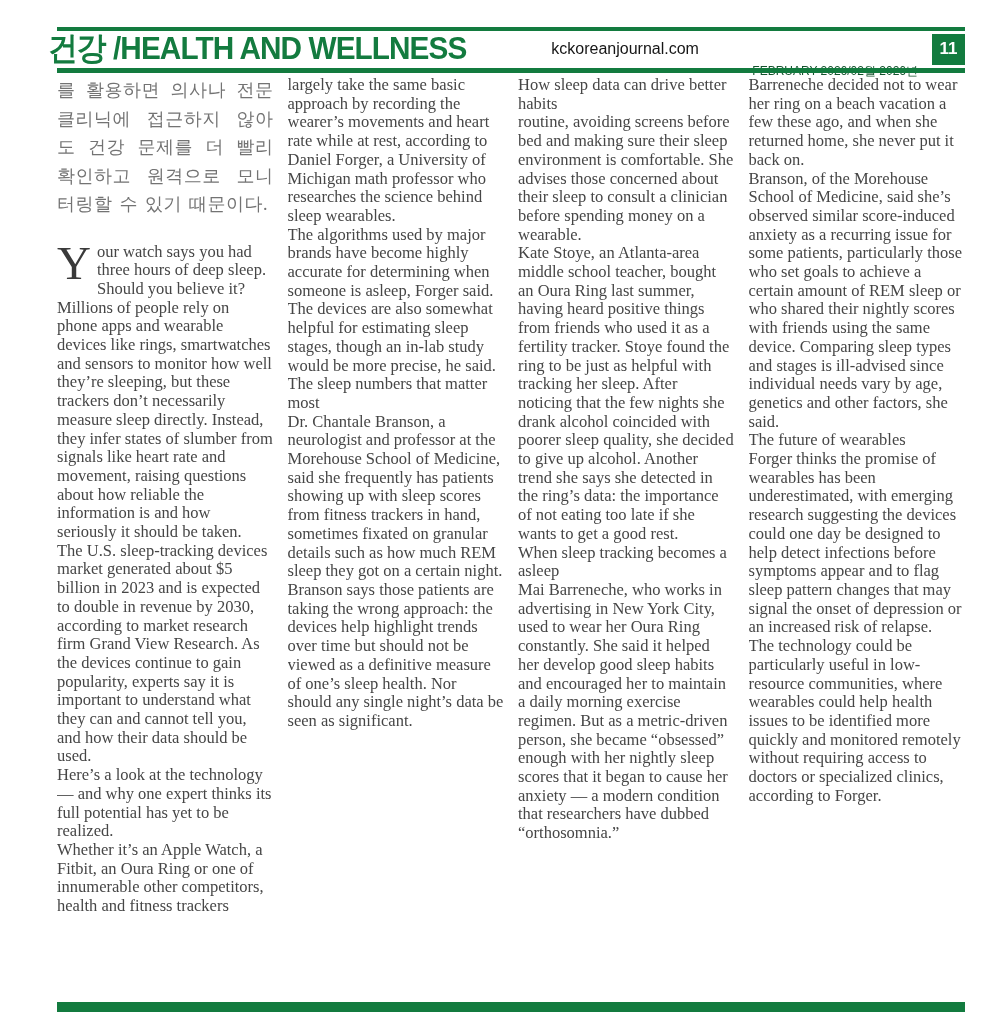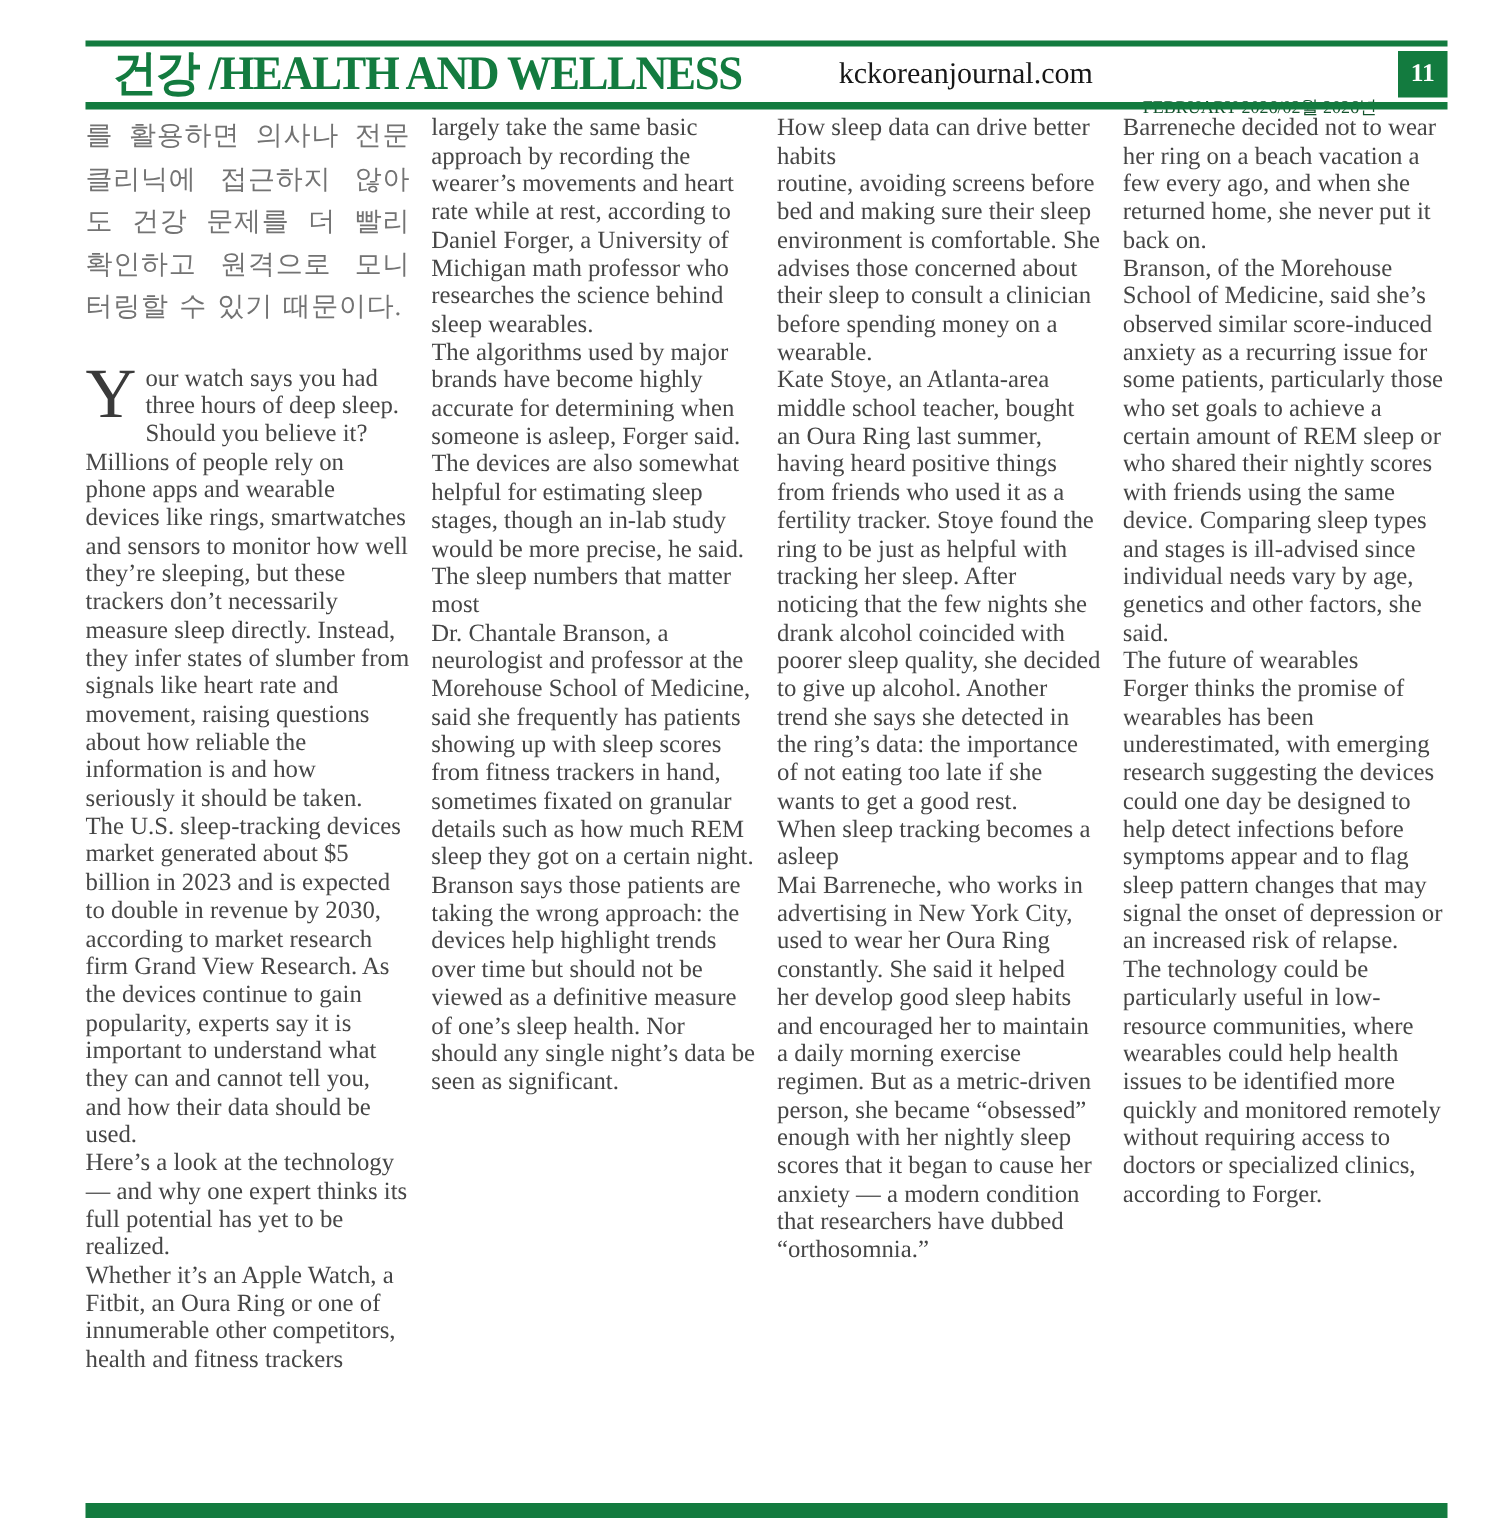--- a/index.html
+++ b/index.html
@@ -11,34 +11,34 @@
     overflow: hidden;
     font-family: "Liberation Serif", serif;
   }
   .rule { position: absolute; left: 57px; right: 36px; background: #137b3f; }
   .rule-top    { top: 27px;  height: 4px; }
   .rule-header { top: 68px;  height: 5px; }
   .rule-bottom { top: 1002px; height: 10px; }
 
   .header {
     position: absolute;
-    left: 75px; right: 36px; top: 30px; height: 38px;
+    left: 48px; right: 36px; top: 30px; height: 38px;
     display: flex; align-items: center;
-    font-family: Liberation Serif, serif;
+    font-family: Liberation Sans, sans-serif;
   }
   .section-title {
     color: #137b3f;
     font-weight: 700;
     font-size: 32px;
     letter-spacing: -1px;
     white-space: nowrap;
     transform: scaleX(0.93);
     transform-origin: left center;
   }
-  .site-url   { margin-left: auto; font-size: 20px; color: #161616; white-space: nowrap; }
+  .site-url   { margin-left: auto; font-size: 16px; color: #161616; white-space: nowrap; }
   .issue-date { margin-left: auto; font-size: 12px; color: #14532d; white-space: nowrap; margin-top: 44px; }
   .page-num-box {
     margin-left: 14px;
     width: 33px; height: 31px;
     background: #137b3f; color: #ffffff;
     font-weight: 700; font-size: 17px;
     display: flex; align-items: center; justify-content: center;
     flex: 0 0 auto;
   }
 
@@ -111,21 +111,21 @@
 
     <div class="col">
       <p>How sleep data can drive better habits</p>
       <p>routine, avoiding screens before bed and making sure their sleep environment is comfortable. She advises those concerned about their sleep to consult a clinician before spending money on a wearable.</p>
       <p>Kate Stoye, an Atlanta-area middle school teacher, bought an Oura Ring last summer, having heard positive things from friends who used it as a fertility tracker. Stoye found the ring to be just as helpful with tracking her sleep. After noticing that the few nights she drank alcohol coincided with poorer sleep quality, she decided to give up alcohol. Another trend she says she detected in the ring’s data: the importance of not eating too late if she wants to get a good rest.</p>
       <p>When sleep tracking becomes a asleep</p>
       <p>Mai Barreneche, who works in advertising in New York City, used to wear her Oura Ring constantly. She said it helped her develop good sleep habits and encouraged her to maintain a daily morning exercise regimen. But as a metric-driven person, she became “obsessed” enough with her nightly sleep scores that it began to cause her anxiety — a modern condition that researchers have dubbed “orthosomnia.”</p>
     </div>
 
     <div class="col">
-      <p>Barreneche decided not to wear her ring on a beach vacation a few every ago, and when she returned home, she never put it back on.</p>
+      <p>Barreneche decided not to wear her ring on a beach vacation a few these ago, and when she returned home, she never put it back on.</p>
       <p>Branson, of the Morehouse School of Medicine, said she’s observed similar score-induced anxiety as a recurring issue for some patients, particularly those who set goals to achieve a certain amount of REM sleep or who shared their nightly scores with friends using the same device. Comparing sleep types and stages is ill-advised since individual needs vary by age, genetics and other factors, she said.</p>
       <p>The future of wearables</p>
       <p>Forger thinks the promise of wearables has been underestimated, with emerging research suggesting the devices could one day be designed to help detect infections before symptoms appear and to flag sleep pattern changes that may signal the onset of depression or an increased risk of relapse.</p>
       <p>The technology could be particularly useful in low-resource communities, where wearables could help health issues to be identified more quickly and monitored remotely without requiring access to doctors or specialized clinics, according to Forger.</p>
     </div>
 
   </div>
 
   <div class="rule rule-bottom"></div>
 

